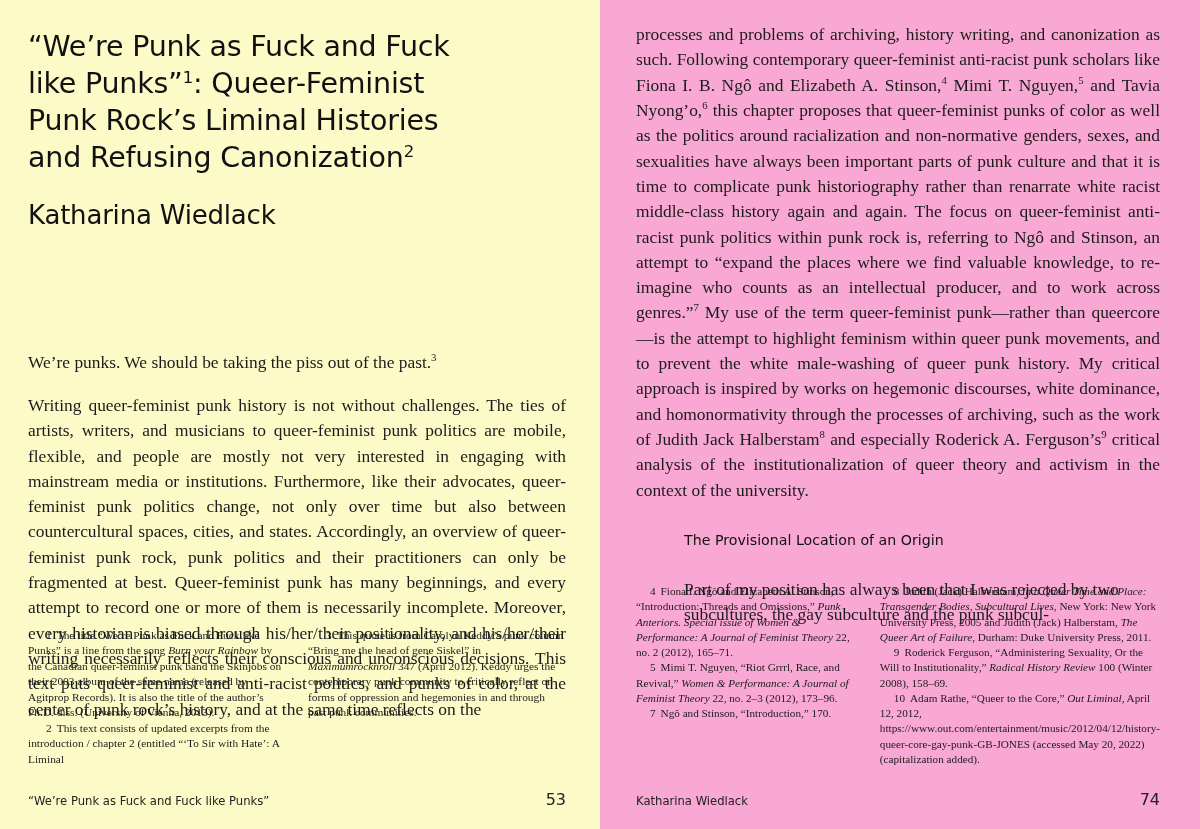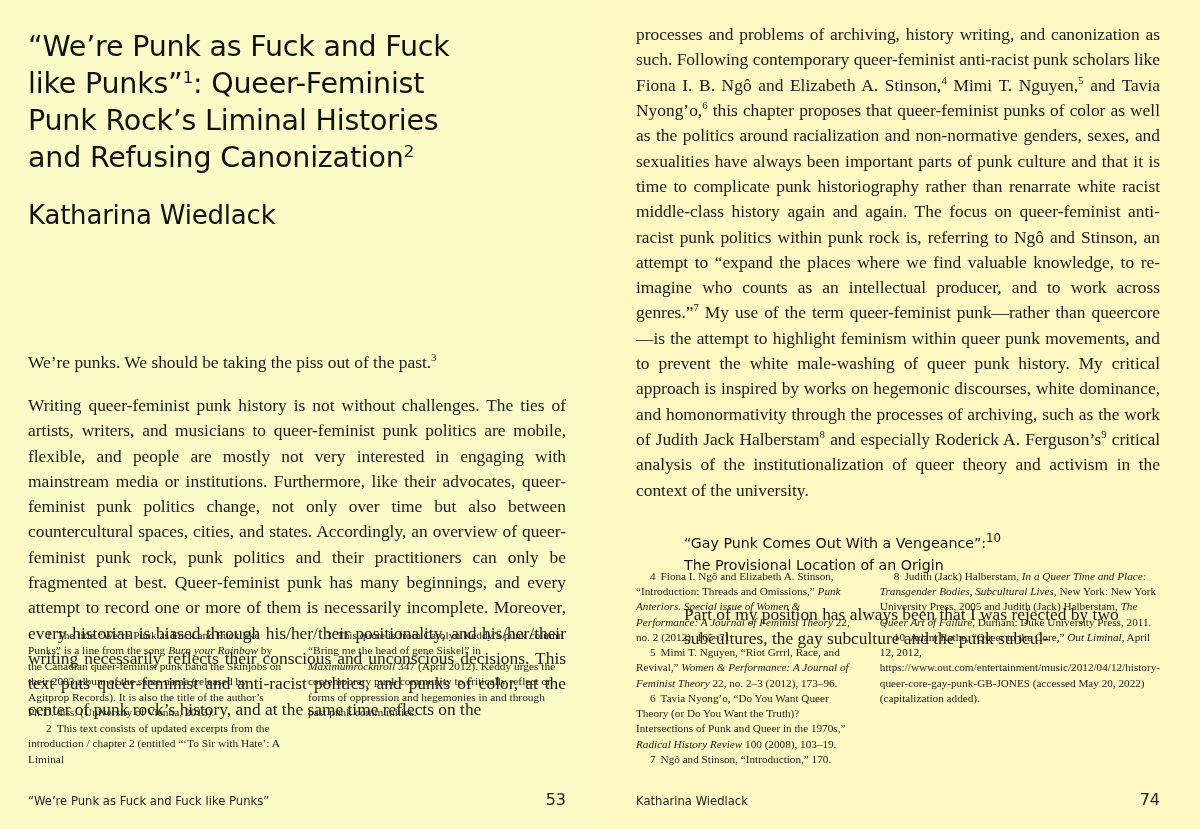--- a/index.html
+++ b/index.html
@@ -23,21 +23,21 @@
     height: 829px;
     box-sizing: border-box;
   }
   .page-left {
     width: 600px;
     background: #fcfbc8;
     padding: 28px 34px 0 28px;
   }
   .page-right {
     width: 600px;
-    background: #fef9c3;
+    background: #f9a8d4;
     padding: 22px 40px 0 36px;
   }
 
   
   .title {
     font-family: "DejaVu Sans", sans-serif;
     font-weight: 400;
     font-size: 28.5px;
     line-height: 1.30;
     letter-spacing: -0.2px;
@@ -196,37 +196,34 @@
       <span>“We’re Punk as Fuck and Fuck like Punks”</span>
       <span class="folio">53</span>
     </div>
   </div>
 
   <div class="page page-right">
 
     <p class="body-par" id="rbody">processes and problems of archiving, history writing, and canonization as such. Following contemporary queer-feminist anti-racist punk scholars like Fiona I. B. Ngô and Elizabeth A. Stinson,<sup>4</sup> Mimi T. Nguyen,<sup>5</sup> and Tavia Nyong’o,<sup>6</sup> this chapter proposes that queer-feminist punks of color as well as the politics around racialization and non-normative genders, sexes, and sexualities have always been important parts of punk culture and that it is time to complicate punk historiography rather than renarrate white racist middle-class history again and again. The focus on queer-feminist anti-racist punk politics within punk rock is, referring to Ngô and Stinson, an attempt to “expand the places where we find valuable knowledge, to re-imagine who counts as an intellectual producer, and to work across genres.”<sup>7</sup> My use of the term queer-feminist punk—rather than queercore—is the attempt to highlight feminism within queer punk movements, and to prevent the white male-washing of queer punk history. My critical approach is inspired by works on hegemonic discourses, white dominance, and homonormativity through the processes of archiving, such as the work of Judith Jack Halberstam<sup>8</sup> and especially Roderick A. Ferguson’s<sup>9</sup> critical analysis of the institutionalization of queer theory and activism in the context of the university.</p>
 
     <div class="subhead-wrap">
-      <div>
-        <span>“Gay Punk Comes Out With a Vengeance”:</span><sup>10</sup>
-      </div>
       <div>The Provisional Location of an Origin</div>
     </div>
 
     <p class="blockquote">Part of my position has always been that I was rejected by two subcultures, the gay subculture and the punk subcul-</p>
 
     <div class="footnotes">
       <div class="fn-col">
         <p><span class="fn-num-r">4</span><span id="rfn1">Fiona I. Ngô and Elizabeth A. Stinson, “Introduction: Threads and Omissions,” <em>Punk Anteriors. Special issue of Women &amp; Performance: A Journal of Feminist Theory</em> 22, no. 2 (2012), 165–71.</span></p>
         <p><span class="fn-num-r">5</span><span id="rfn2">Mimi T. Nguyen, “Riot Grrrl, Race, and Revival,” <em>Women &amp; Performance: A Journal of Feminist Theory</em> 22, no. 2–3 (2012), 173–96.</span></p>
-        <p><span class="fn-num-r">6</span><span id="rfn3">Tavia Nyong’o, “Do You Want Queer Theory (or Do You Want the Truth)? Intersections of Punk and Queer in the 1970s,” <em>Radical History Review</em> 100 (2008), 103–19.</span></p>
         <p><span class="fn-num-r">7</span><span id="rfn4">Ngô and Stinson, “Introduction,” 170.</span></p>
       </div>
       <div class="fn-col">
         <p><span class="fn-num-r">8</span><span id="rfn5">Judith (Jack) Halberstam, <em>In a Queer Time and Place: Transgender Bodies, Subcultural Lives</em>, New York: New York University Press, 2005 and Judith (Jack) Halberstam, <em>The Queer Art of Failure</em>, Durham: Duke University Press, 2011.</span></p>
+        <p><span class="fn-num-r">9</span><span id="rfn6">Roderick Ferguson, “Administering Sexuality, Or the Will to Institutionality,” <em>Radical History Review</em> 100 (Winter 2008), 158–69.</span></p>
         <p><span class="fn-num-r">10</span><span id="rfn7">Adam Rathe, “Queer to the Core,” <em>Out Liminal</em>, April 12, 2012, https://www.out.com/entertainment/music/2012/04/12/history-queer-core-gay-punk-GB-JONES (accessed May 20, 2022) (capitalization added).</span></p>
       </div>
     </div>
 
     <div class="footer">
       <span>Katharina Wiedlack</span>
       <span class="folio">74</span>
     </div>
   </div>
 </div>

